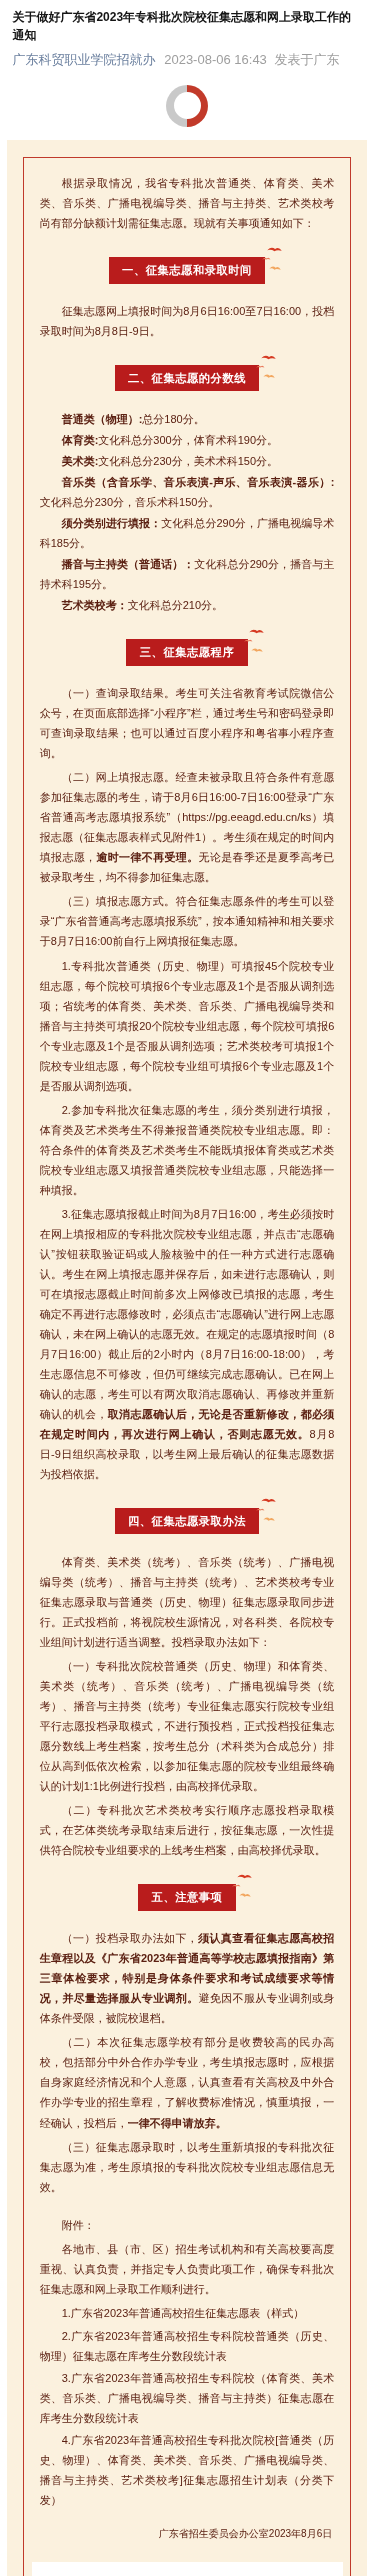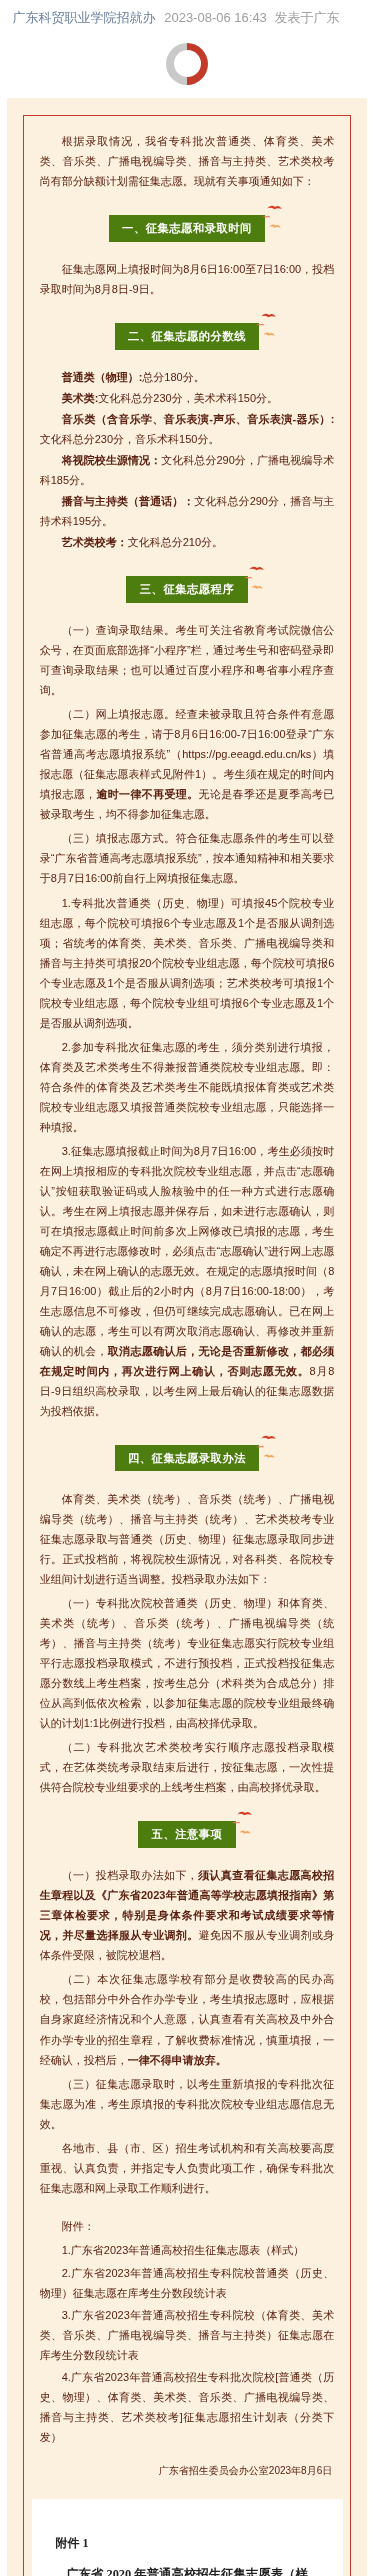--- a/index.html
+++ b/index.html
@@ -10,37 +10,38 @@
   .account{color:#6a7f9e;margin-right:5.2px;cursor:pointer;}
   .meta{color:#9e9e9e;margin-right:4.1px;}
   .spinner{width:42px;height:42px;border-radius:50%;background:conic-gradient(#c23a2a 0 180deg,#c9c9c9 180deg 360deg);margin:15.5px auto 13.4px;display:flex;align-items:center;justify-content:center;}
   .spinner .hole{width:27px;height:27px;border-radius:50%;background:#fff;}
   .cream{background:#fbf1de;margin:0 6.7px;padding:16.5px 0 17.5px;}
   .red-box{margin:0 16.5px;border:1.5px solid #c0392b;padding:15.5px 15.5px 19.6px;}
   .p{color:#5b2012;font-size:11px;line-height:1.82;text-align:justify;text-indent:2em;margin:0 0 4.1px;}
   .p b{font-weight:bold;}
   .score .p{margin:0 0 1px;}
   .banner-row{text-align:center;margin:24px 0 17.5px;}
-  .banner{display:inline-block;position:relative;background:#4d7c0f;color:#fff;font-weight:bold;font-size:11.3px;letter-spacing:0.5px;padding:5.7px 13.4px;}
+  .banner{display:inline-block;position:relative;background:#b91c1c;color:#fff;font-weight:bold;font-size:11.3px;letter-spacing:0.5px;padding:5.7px 13.4px;}
   .banner .birds{position:absolute;right:-18.5px;top:-11.3px;}
   .att-list .p{margin:0 0 2.1px;}
   .signature{color:#5b2012;font-size:10px;text-align:right;margin:17.5px 2.1px 5.2px;}
   
   .doc-card{background:#ffffff;margin:20.6px -8.2px 5.2px;padding:36px 24px 15.5px;font-family:"Liberation Serif","DejaVu Serif",serif;color:#222;}
   .att-label{font-size:12px;font-weight:bold;margin:0 0 13.4px;}
   .doc-title{font-size:12.4px;font-weight:bold;text-align:center;line-height:1.5;margin:0 0 17.5px;}
   .fields{display:flex;justify-content:space-between;font-size:10px;margin:0 4.1px 13.4px;gap:48px;}
   .blank{display:inline-block;width:37px;border-bottom:0.5px solid #333;height:7.2px;vertical-align:bottom;}
 </style>
 </head>
 <body>
 
 <div class="page">
 
   <div class="article-header">
+    <h1 class="title">关于做好广东省2023年专科批次院校征集志愿和网上录取工作的通知</h1>
     <div class="byline">
       <span class="account">广东科贸职业学院招就办</span>
       <span class="meta">2023-08-06 16:43</span>
       <span class="meta">发表于广东</span>
     </div>
   </div>
 
   <div class="spinner">
       <div class="hole"></div>
     </div>
@@ -67,23 +68,24 @@
           <span>二、征集志愿的分数线</span>
           <svg class="birds" width="23" height="32" viewBox="0 0 44 62">
             <path d="M12 8 Q20 0 27 6 Q34 1 40 9 Q30 7 26 10 Q19 6 12 8 Z" fill="#d63a22"></path>
             <path d="M2 26 Q7 21 11 24 Q15 21 18 26 Q12 24 10 26 Q6 24 2 26 Z" fill="#e8795a"></path>
             <path d="M16 44 Q22 37 28 42 Q34 38 38 46 Q29 43 26 46 Q21 42 16 44 Z" fill="#f2a65e"></path>
           </svg>
         </div>
       </div>
       <div class="score">
         <p class="p"><b>普通类（物理）:</b><span>总分180分。</span></p>
+        <p class="p"><b>体育类:</b><span>文化科总分300分，体育术科190分。</span></p>
         <p class="p"><b>美术类:</b><span>文化科总分230分，美术术科150分。</span></p>
         <p class="p"><b>音乐类（含音乐学、音乐表演-声乐、音乐表演-器乐）:</b><span>文化科总分230分，音乐术科150分。</span></p>
-        <p class="p"><b>将视院校生源情况：</b><span>文化科总分290分，广播电视编导术科185分。</span></p>
+        <p class="p"><b>须分类别进行填报：</b><span>文化科总分290分，广播电视编导术科185分。</span></p>
         <p class="p"><b>播音与主持类（普通话）：</b><span>文化科总分290分，播音与主持术科195分。</span></p>
         <p class="p"><b>艺术类校考：</b><span>文化科总分210分。</span></p>
       </div>
 
       <div class="banner-row">
         <div class="banner">
           <span>三、征集志愿程序</span>
           <svg class="birds" width="23" height="32" viewBox="0 0 44 62">
             <path d="M12 8 Q20 0 27 6 Q34 1 40 9 Q30 7 26 10 Q19 6 12 8 Z" fill="#d63a22"></path>
             <path d="M2 26 Q7 21 11 24 Q15 21 18 26 Q12 24 10 26 Q6 24 2 26 Z" fill="#e8795a"></path>
@@ -118,23 +120,23 @@
           <svg class="birds" width="23" height="32" viewBox="0 0 44 62">
             <path d="M12 8 Q20 0 27 6 Q34 1 40 9 Q30 7 26 10 Q19 6 12 8 Z" fill="#d63a22"></path>
             <path d="M2 26 Q7 21 11 24 Q15 21 18 26 Q12 24 10 26 Q6 24 2 26 Z" fill="#e8795a"></path>
             <path d="M16 44 Q22 37 28 42 Q34 38 38 46 Q29 43 26 46 Q21 42 16 44 Z" fill="#f2a65e"></path>
           </svg>
         </div>
       </div>
       <p class="p"><span>（一）投档录取办法如下，</span><b>须认真查看征集志愿高校招生章程以及《广东省2023年普通高等学校志愿填报指南》第三章体检要求，特别是身体条件要求和考试成绩要求等情况，并尽量选择服从专业调剂。</b><span>避免因不服从专业调剂或身体条件受限，被院校退档。</span></p>
       <p class="p"><span>（二）本次征集志愿学校有部分是收费较高的民办高校，包括部分中外合作办学专业，考生填报志愿时，应根据自身家庭经济情况和个人意愿，认真查看有关高校及中外合作办学专业的招生章程，了解收费标准情况，慎重填报，一经确认，投档后，</span><b>一律不得申请放弃。</b></p>
       <p class="p"><span>（三）征集志愿录取时，以考生重新填报的专科批次征集志愿为准，考生原填报的专科批次院校专业组志愿信息无效。</span></p>
+      <p class="p" style="margin-top:18.5px;">附件：</p>
+
       <p class="p"><span>各地市、县（市、区）招生考试机构和有关高校要高度重视、认真负责，并指定专人负责此项工作，确保专科批次征集志愿和网上录取工作顺利进行。</span></p>
-
-      <p class="p" style="margin-top:18.5px;">附件：</p>
       <div class="att-list">
 
       <p class="p">1.广东省2023年普通高校招生征集志愿表（样式）</p>
           <p class="p">2.广东省2023年普通高校招生专科院校普通类（历史、物理）征集志愿在库考生分数段统计表</p>
           <p class="p">3.广东省2023年普通高校招生专科院校（体育类、美术类、音乐类、广播电视编导类、播音与主持类）征集志愿在库考生分数段统计表</p>
           <p class="p">4.广东省2023年普通高校招生专科批次院校[普通类（历史、物理）、体育类、美术类、音乐类、广播电视编导类、播音与主持类、艺术类校考]征集志愿招生计划表（分类下发）</p>
         </div>
 
       <p class="signature">广东省招生委员会办公室2023年8月6日</p>
 

